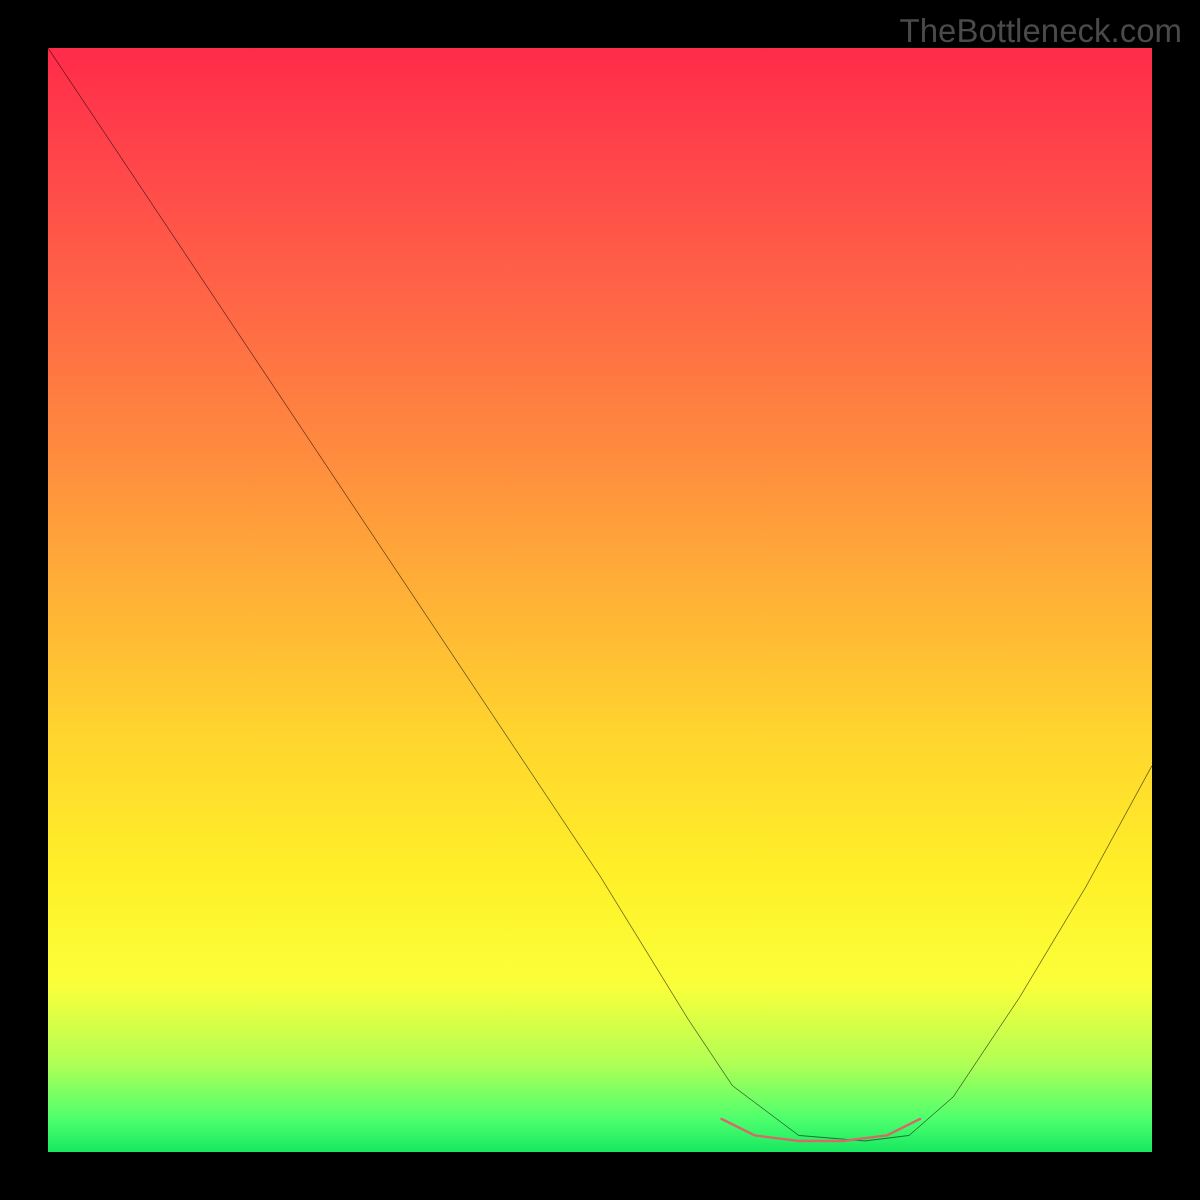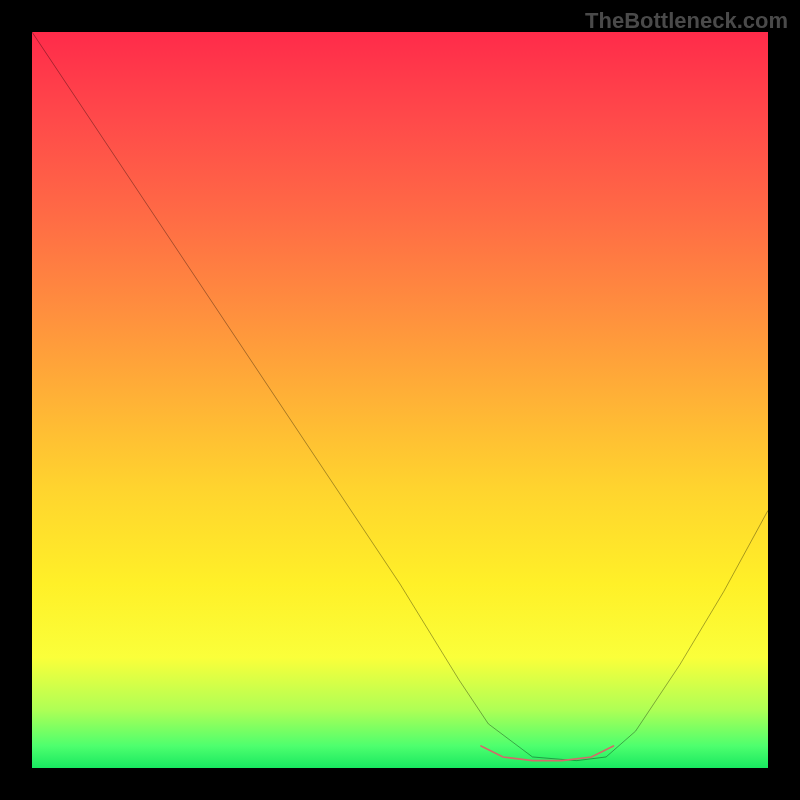--- a/index.html
+++ b/index.html
@@ -10,21 +10,21 @@
     background: #000;
     position: relative;
     font-family: Arial, sans-serif;
   }
   .watermark {
     position: absolute;
     top: 8px;
     right: 12px;
     color: #4a4a4a;
     font-size: 22px;
-    font-weight: bold;
+    font-weight: normal;
     z-index: 10;
   }
   .plot-container {
     position: absolute;
     left: 32px;
     top: 32px;
     width: 736px;
     height: 736px;
   }
   .plot-inner {

